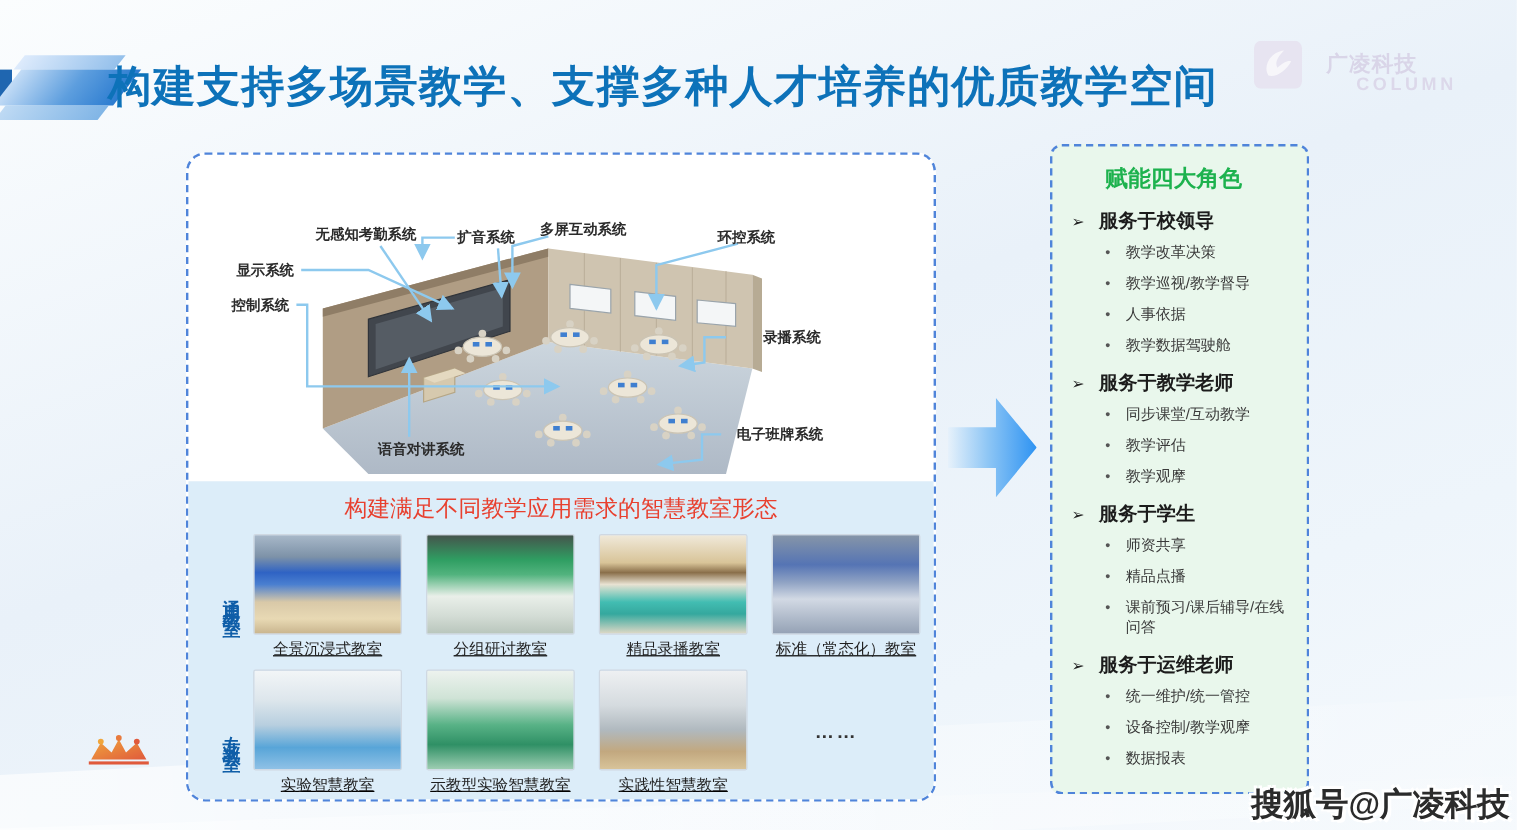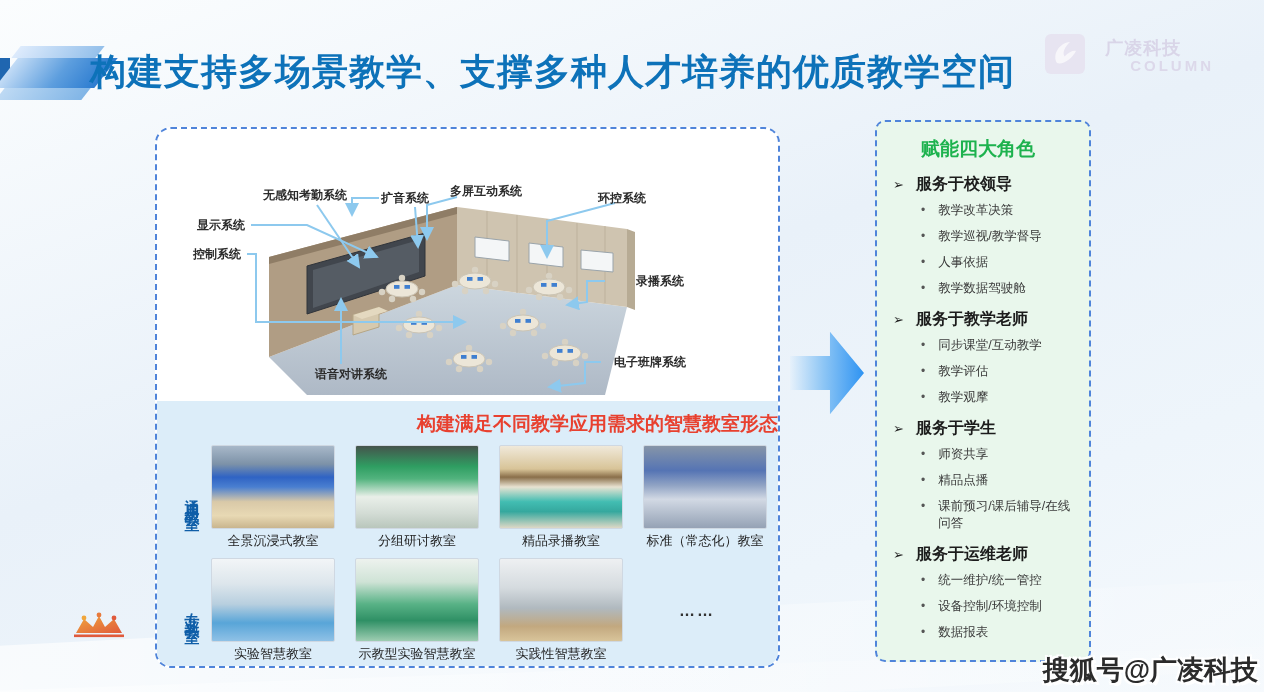--- a/index.html
+++ b/index.html
@@ -17,44 +17,44 @@
 
   
   .page-title{position:absolute;left:90px;top:50px;font-size:36px;line-height:44px;
     font-weight:bold;color:#0d72b9;white-space:nowrap;letter-spacing:1px;z-index:2;}
   .deco{position:absolute;z-index:1;transform:skewX(-38deg);}
   .deco-sq{position:absolute;left:0;top:58px;width:10px;height:26px;background:#1f66b0;z-index:1;}
   .deco1{left:16px;top:46px;width:84px;height:12px;background:linear-gradient(90deg,#dceafc,#8fbdea);opacity:.95;}
   .deco2{left:6px;top:58px;width:100px;height:30px;background:linear-gradient(90deg,#c3dcf6 0%,#5d9ede 55%,#2c7cd0 100%);}
   .deco3{left:0px;top:88px;width:86px;height:12px;background:linear-gradient(90deg,#b4d4f2,#6ca9e2);opacity:.85;}
 
-  .corner-logo{position:absolute;right:50px;top:34px;display:flex;gap:20px;align-items:center;z-index:2;}
+  .corner-logo{position:absolute;right:50px;top:34px;display:flex;gap:20px;align-items:flex-end;z-index:2;}
   .corner-logo .texts{display:flex;flex-direction:column;line-height:1.05;}
   .corner-name{font-size:18px;font-weight:bold;color:#d9d5e8;letter-spacing:1px;}
   .corner-sub{font-size:15px;font-weight:bold;color:#dcd8ea;letter-spacing:3px;margin-left:25px;}
 
   
   .left-panel{position:absolute;left:155px;top:127px;width:625px;height:541px;
     background:#ffffff;border:2px dashed #4f84da;border-radius:16px;z-index:2;box-sizing:border-box;}
   .func-title{position:absolute;left:0;right:0;top:18px;text-align:center;
     font-size:19px;font-weight:bold;color:#e8402f;z-index:3;}
   .figure-svg{position:absolute;left:0;top:0;width:621px;height:276px;z-index:1;}
   .flabel{position:absolute;font-size:12px;font-weight:600;color:#2b2b2b;white-space:nowrap;z-index:3;}
   .fl0{left:40px;top:88px;}  .fl1{left:36px;top:117px;} .fl2{left:106px;top:58px;}
   .fl3{left:224px;top:61px;} .fl4{left:293px;top:54px;} .fl5{left:441px;top:61px;}
   .fl6{left:451px;top:144px;margin-left:28px;}.fl7{left:446px;top:225px;padding-left:11px;}.fl8{left:158px;top:237px;}
 
   .forms-section{position:absolute;left:0;right:0;bottom:0;height:265px;background:#dcedf9;
     border-radius:0 0 14px 14px;z-index:2;}
-  .forms-title{text-align:right;font-size:19px;font-weight:bold;color:#e8402f;margin:10px 0 8px 0;}
+  .forms-title{text-align:center;font-size:19px;font-weight:normal;color:#e8402f;margin:10px 0 8px 0;}
   .room-row{display:flex;align-items:flex-start;padding:0 10px 0 12px;margin-bottom:8px;}
   .cat-label{width:32px;align-self:center;writing-mode:vertical-rl;text-orientation:upright;
     letter-spacing:5px;font-size:15px;font-weight:bold;color:#0f5ea8;text-align:center;}
   .cards{display:flex;gap:20px;padding-left:10px;align-items:flex-start;}
-  .room-card{width:124px;}
+  .room-card{width:124px;text-decoration:underline;}
   .room-photo{width:124px;height:84px;border:1px solid #cfd8e2;box-sizing:border-box;border-radius:2px;}
   .room-caption{font-size:13px;font-weight:500;color:#1f1f1f;text-align:center;margin-top:3px;white-space:nowrap;}
   .more-dots{align-self:center;font-size:16px;font-weight:bold;color:#333;margin-left:36px;letter-spacing:2px;}
   .ph-immersive{background:linear-gradient(180deg,#a8b8c9 0%,#7d92a8 22%,#2f63c4 38%,#4a7fd0 50%,#d9c9a8 68%,#e8d9b4 85%,#c9b58e 100%);}
   .ph-group{background:linear-gradient(180deg,#45544c 0%,#2f9e62 25%,#52b37e 40%,#e9efe9 62%,#d3dcd5 82%,#b9c6bc 100%);}
   .ph-recording{background:linear-gradient(180deg,#f0e9da 0%,#d8c498 28%,#8a6f4a 38%,#e8e2d2 50%,#42bdb2 68%,#35a89e 80%,#ded8c6 100%);}
   .ph-standard{background:linear-gradient(180deg,#8695a8 0%,#5574b4 30%,#90a3c4 48%,#d2d9e4 65%,#aeb9c9 85%,#95a2b5 100%);}
   .ph-lab{background:linear-gradient(180deg,#f2f5f7 0%,#dde6ec 30%,#b8cfdf 55%,#58a5d8 78%,#8fc1e6 100%);}
   .ph-demo{background:linear-gradient(180deg,#edf2ee 0%,#cfe3d6 28%,#58b286 55%,#2f9065 75%,#9ecdb2 100%);}
   .ph-practice{background:linear-gradient(180deg,#eef0f2 0%,#d5dbdf 35%,#b0b9bf 60%,#c2a87f 82%,#d8c49a 100%);}
@@ -301,21 +301,21 @@
       <span class="glyph">➢</span>
       <span>服务于运维老师</span>
     </div>
     <ul class="role-items">
       <li>
           <span class="dot">•</span>
           <span>统一维护/统一管控</span>
         </li>
       <li>
           <span class="dot">•</span>
-          <span>设备控制/环境控制</span>
+          <span>设备控制/教学观摩</span>
         </li>
       <li>
           <span class="dot">•</span>
           <span>数据报表</span>
         </li>
     </ul>
   </div>
 </div>
 
 <div class="footer-logo">

